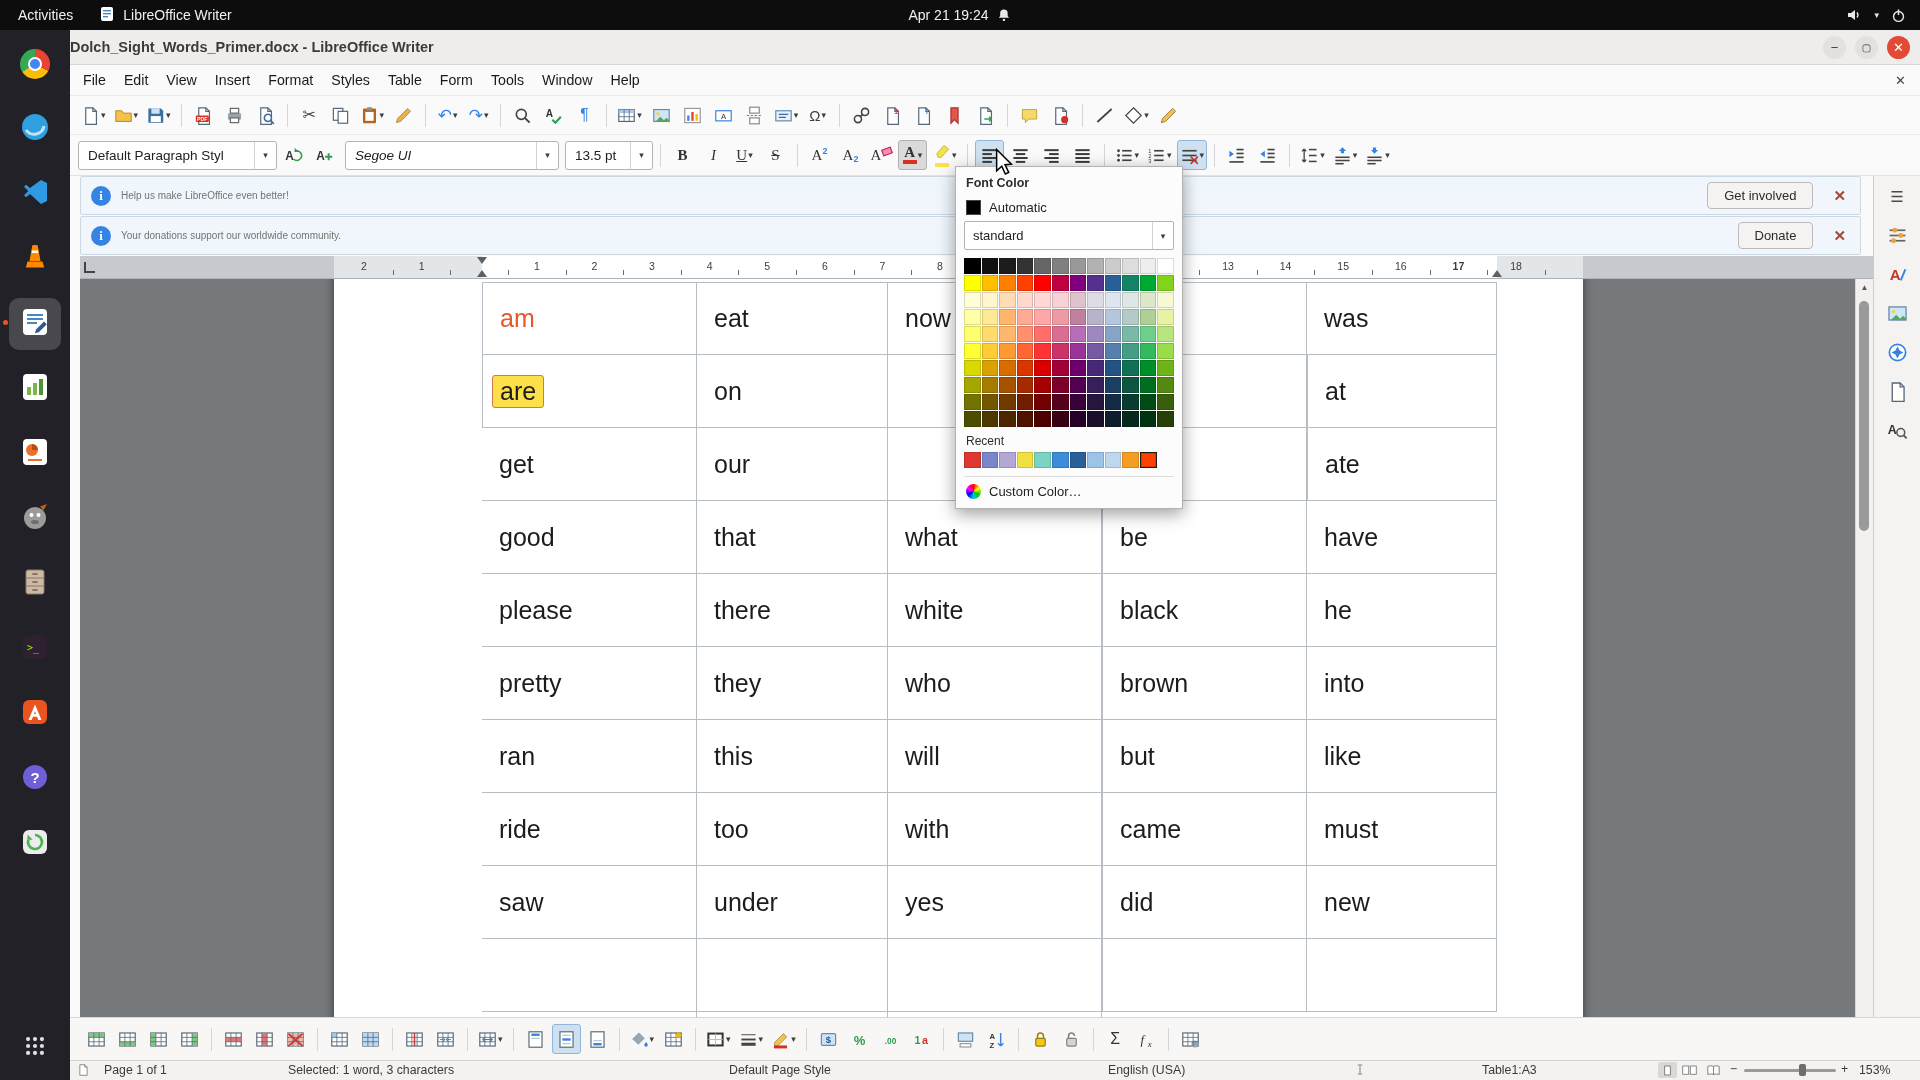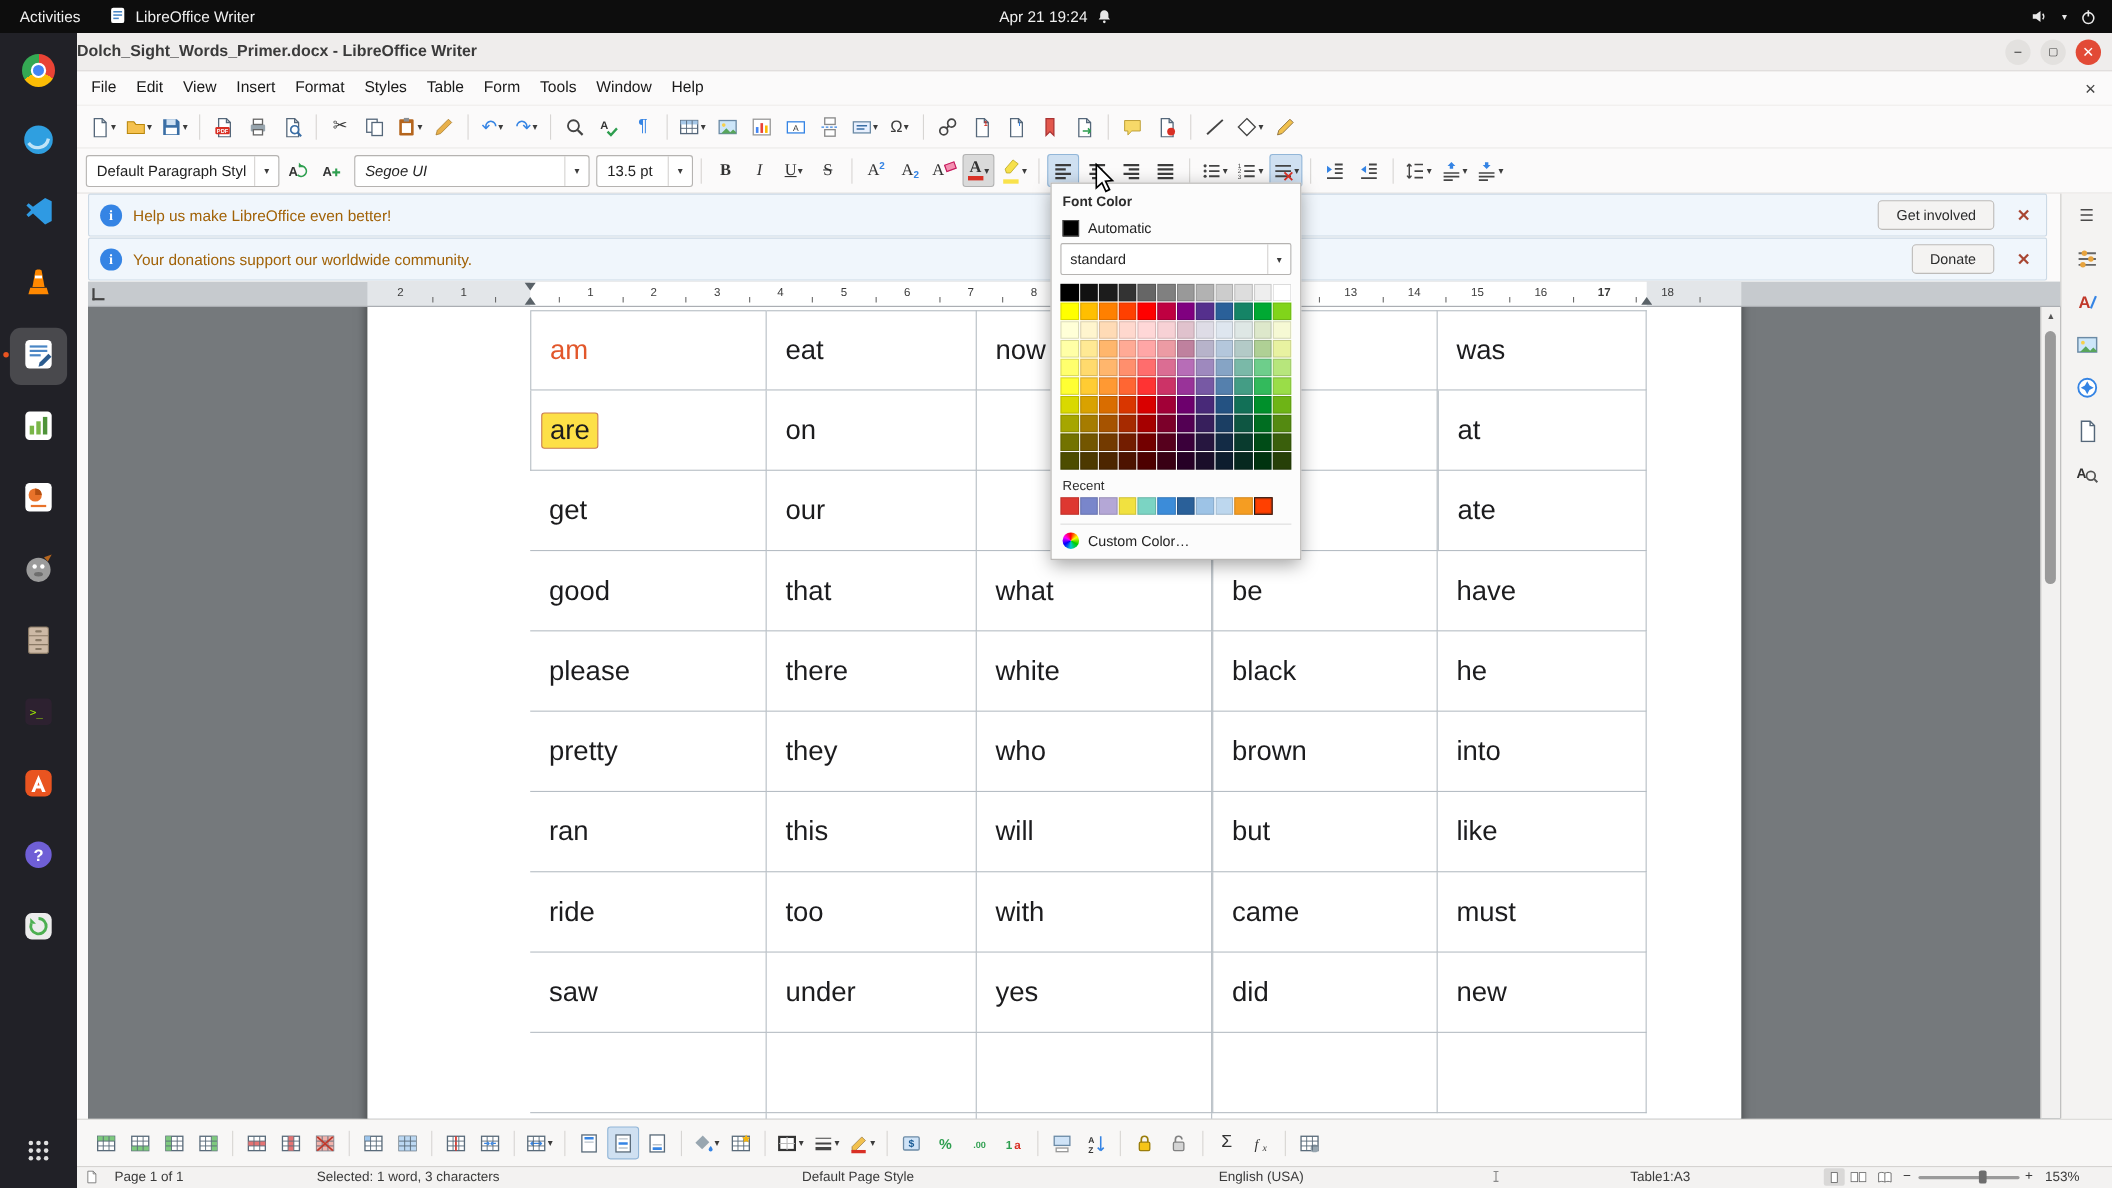--- a/index.html
+++ b/index.html
@@ -48,21 +48,21 @@
   .fl{font-size:15px;font-weight:bold;color:#333;font-family:"Liberation Serif",serif;}
   .cbar{display:block;width:14px;height:3.5px;margin-top:1px;}
   .fc-wrap{display:flex;flex-direction:column;align-items:center;line-height:13px;}
   
   .mid{flex:1;display:flex;min-height:0;}
   .mid-left{flex:1;display:flex;flex-direction:column;min-width:0;}
   .infobar{height:39px;flex:none;background:#f0f6fc;border:1px solid #ccd9e5;border-radius:2px;margin:0 12px 1px 10px;
     display:flex;align-items:center;padding:0 10px;gap:10px;box-sizing:border-box;}
   .info-ic{width:20px;height:20px;border-radius:50%;background:#3584e4;color:#fff;font-weight:bold;font-size:13px;
     display:flex;align-items:center;justify-content:center;font-family:"Liberation Serif",serif;flex:none;}
-  .infobar .txt{font-size:14px;color:#a16207;}
+  .infobar .txt{font-size:10px;color:#737373;}
   .info-btn{margin-left:auto;background:#f4f3f2;border:1px solid #bdbbb9;border-radius:4px;font-size:13px;color:#2b2b2b;
     padding:5px 16px;flex:none;}
   .info-x{color:#a84632;font-size:15px;font-weight:bold;margin:0 4px 0 10px;flex:none;}
   
   .contentarea{flex:1;display:flex;flex-direction:column;margin-left:10px;min-height:0;position:relative;}
   .ruler{height:22px;flex:none;background:#c6cace;position:relative;overflow:hidden;border-bottom:1px solid #aeb2b6;}
   .ruler-page{position:absolute;top:0;bottom:0;background:#e3e6e9;}
   .ruler-text{position:absolute;top:0;bottom:0;background:#ffffff;}
   .rnum{position:absolute;top:4px;font-size:10.5px;color:#3c3c3c;transform:translateX(-50%);}
   .rtick{position:absolute;bottom:3px;width:1px;height:5px;background:#6a6a6a;}
@@ -558,21 +558,21 @@
       </div>
       <div class="tb-btn">
         <span class="tb-ic">
           <svg viewBox="0 0 16 16">
             <path d="M2 14l1-3.5L11.5 2 14 4.5 5.5 13z" fill="#f2c14e" stroke="#8a6d3b" stroke-width=".7"></path>
           </svg>
         </span>
       </div>
     </div>
   <div class="toolbar toolbar2" id="toolbar2">
-    <div class="combo" style="width:176px">
+    <div class="combo" style="width:199px">
       <span class="val">Default Paragraph Styl</span>
       <span class="drop">▾</span>
     </div>
     <div class="tb-btn">
         <span class="tb-ic">
           <svg viewBox="0 0 16 16">
             <text x="1" y="12" font-size="10" font-weight="bold" fill="#333">A</text>
             <path d="M9 4.5a4 4 0 1 1-1 6.5" fill="none" stroke="#2e9e4f" stroke-width="1.3"></path>
             <path d="M9 1.5v3.5h3.5z" fill="#2e9e4f"></path>
           </svg>

